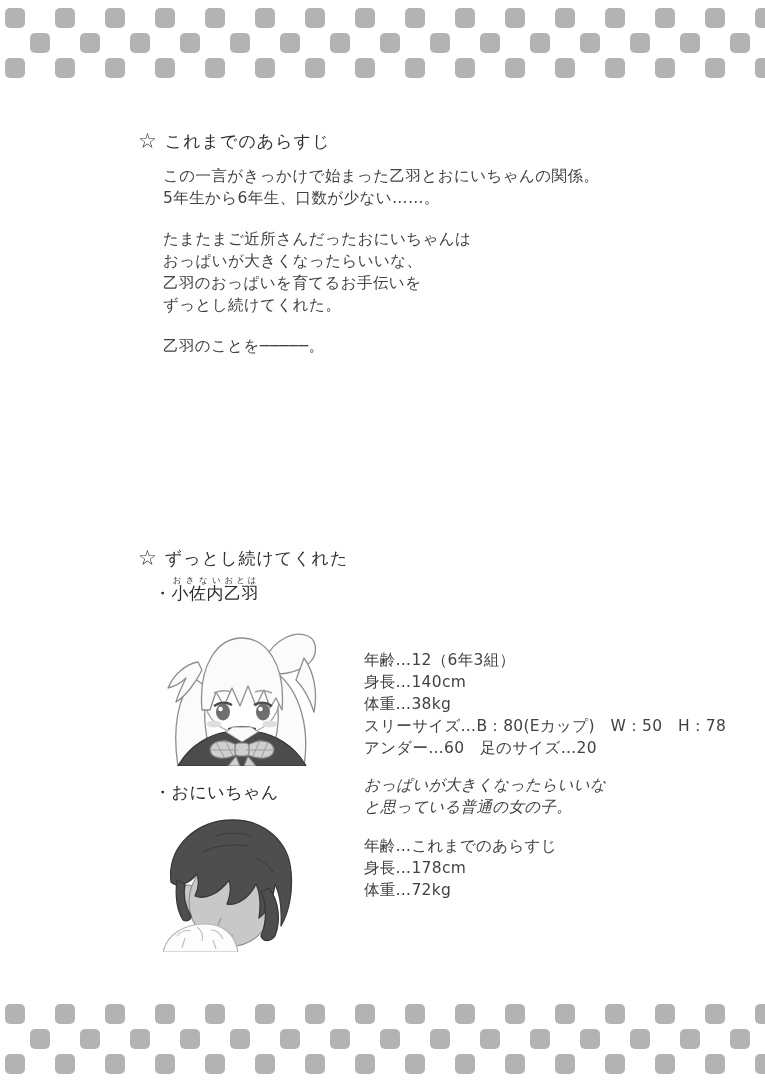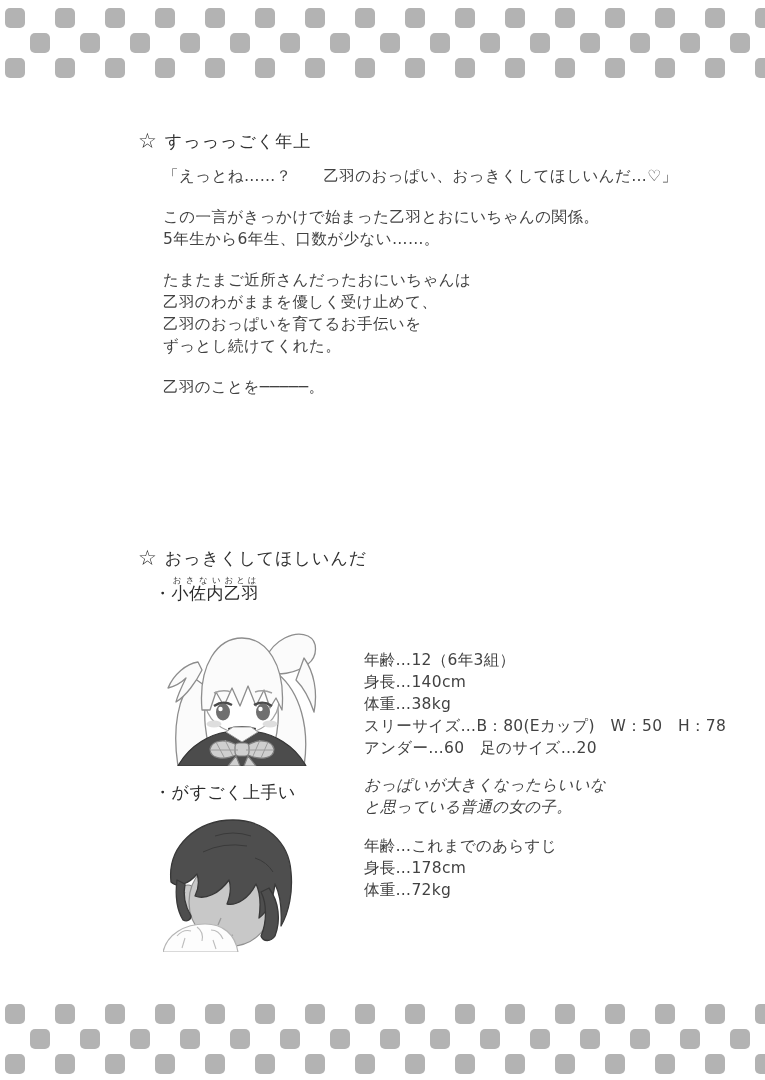--- a/index.html
+++ b/index.html
@@ -61,37 +61,36 @@
       <pattern id="chk-top" width="50" height="50" patternUnits="userSpaceOnUse">
         <rect x="5" y="5" width="20" height="20" rx="5" fill="#b3b3b3"></rect>
         <rect x="30" y="30" width="20" height="20" rx="5" fill="#b3b3b3"></rect>
       </pattern>
     </defs>
     <rect width="765" height="75" fill="url(#chk-top)"></rect>
   </svg>
 
   <div class="section-heading heading-synopsis">
     <span class="star">☆</span>
-    <span>すっっっごく年上</span>
+    <span>これまでのあらすじ</span>
   </div>
 
   <div class="synopsis-body">
-    <p class="pre">「えっとね……？　　乙羽のおっぱい、おっきくしてほしいんだ…♡」</p>
     <p class="pre">この一言がきっかけで始まった乙羽とおにいちゃんの関係。
 5年生から6年生、口数が少ない……。</p>
     <p class="pre">たまたまご近所さんだったおにいちゃんは
-乙羽のわがままを優しく受け止めて、
+おっぱいが大きくなったらいいな、
 乙羽のおっぱいを育てるお手伝いを
 ずっとし続けてくれた。</p>
     <p class="pre">乙羽のことを─────。</p>
   </div>
 
   <div class="section-heading heading-profiles">
     <span class="star">☆</span>
-    <span>おっきくしてほしいんだ</span>
+    <span>ずっとし続けてくれた</span>
   </div>
 
   <div class="char-name char-name-otoha">
     <span>・</span>
       <ruby><span>小佐内</span><rt>おさない</rt></ruby>
       <ruby><span>乙羽</span><rt>おとは</rt></ruby>
   </div>
 
   <svg class="portrait portrait-otoha" width="158" height="138" viewBox="0 0 158 138">
     <g fill="#fbfbfb" stroke="#8d8d8d" stroke-width="1.3" stroke-linejoin="round">
@@ -150,21 +149,21 @@
 身長…140cm
 体重…38kg
 スリーサイズ…B：80(Eカップ)　W：50　H：78
 アンダー…60　足のサイズ…20</p>
     <p class="description pre">おっぱいが大きくなったらいいな
 と思っている普通の女の子。</p>
   </div>
 
   <div class="char-name char-name-oniichan">
     <span>・</span>
-      <span>がすごく上手い</span>
+      <span>おにいちゃん</span>
   </div>
 
   <svg class="portrait portrait-oniichan" width="142" height="134" viewBox="0 0 142 134">
     <g>
       <ellipse cx="25" cy="82" rx="10" ry="15" fill="#c8c8c8" stroke="#7c7c7c" stroke-width="1.2"></ellipse>
       <path d="M22,74 Q18,82 23,90" stroke="#8f8f8f" stroke-width="1.2" fill="none"></path>
       <ellipse cx="103" cy="100" rx="8" ry="12" fill="#c8c8c8" stroke="#7c7c7c" stroke-width="1.2"></ellipse>
       <ellipse cx="68" cy="84" rx="42" ry="44" fill="#c8c8c8" stroke="#909090" stroke-width="1.2"></ellipse>
       <path d="M58,100 L55,107" stroke="#9a9a9a" stroke-width="1.3" fill="none"></path>
       <path d="M60,117 Q65,119 70,117" stroke="#9a9a9a" stroke-width="1.3" fill="none"></path>

